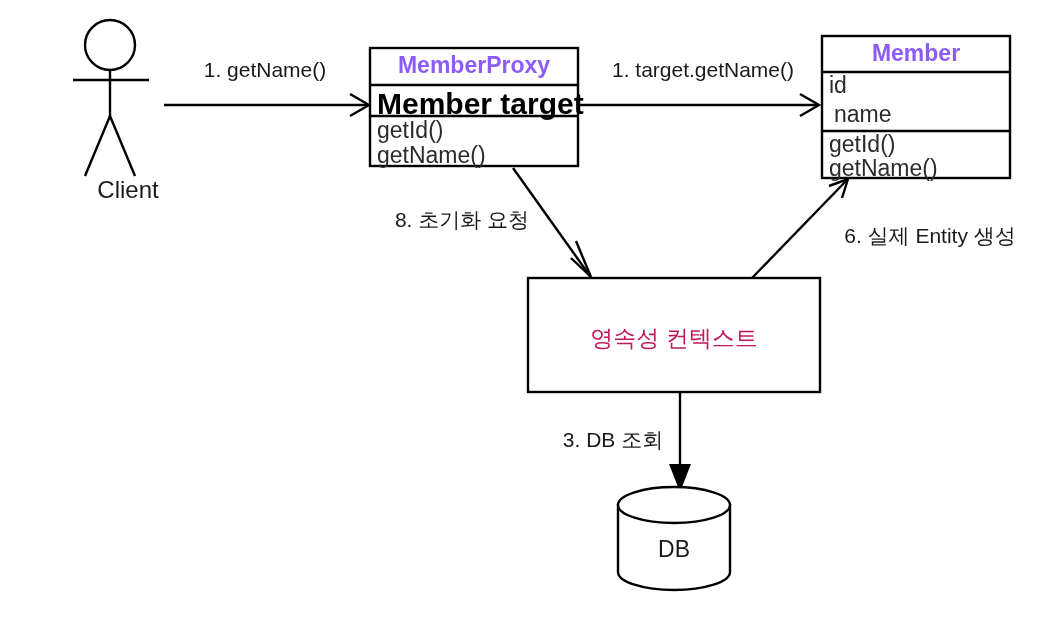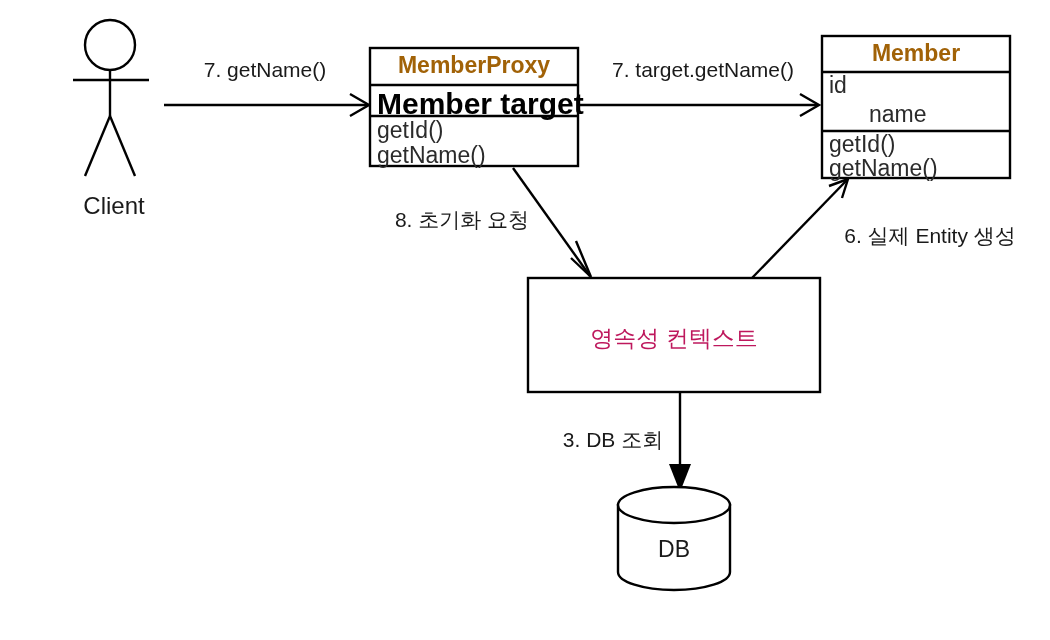--- a/index.html
+++ b/index.html
@@ -45,21 +45,21 @@
     color: #1a1a1a;
     font-family: "Liberation Sans", "DejaVu Sans", sans-serif;
   }
   .txt-center {
     text-align: center;
     transform: translateX(-50%);
   }
   .cls-title {
     font-size: 23px;
     font-weight: bold;
-    color: #a16207;
+    color: #8b5cf6;
   }
   .cls-attr-bold {
     font-size: 30px;
     font-weight: bold;
     color: #000000;
   }
   .cls-attr {
     font-size: 23px;
     font-weight: normal;
     color: #2b2b2b;
@@ -137,34 +137,34 @@
       <polygon class="solidhead" points="669,464 691,464 680,492"></polygon>
     </g>
 
     <g>
       <path class="boxfill" d="M618,505 L618,572 A56,18 0 0 0 730,572 L730,505 Z"></path>
       <ellipse class="boxfill" cx="674" cy="505" rx="56" ry="18"></ellipse>
     </g>
 
   </svg>
 
-  <div class="txt actor-label txt-center" style="left:114px; top:176px;margin-top:16px;">Client</div>
+  <div class="txt actor-label txt-center" style="left:128px; top:176px;">Client</div>
 
-  <div class="txt edge-label txt-center" style="left:265px; top:58px;">7. getName()</div>
+  <div class="txt edge-label txt-center" style="left:265px; top:58px;">1. getName()</div>
 
   <div class="txt cls-title txt-center" style="left:474px; top:52px;">MemberProxy</div>
   <div class="txt cls-attr-bold" style="left:377px; top:87px;">Member target</div>
   <div class="txt cls-attr" style="left:377px; top:117px;">getId()</div>
   <div class="txt cls-attr" style="left:377px; top:142px;">getName()</div>
 
-  <div class="txt edge-label txt-center" style="left:703px; top:58px;">7. target.getName()</div>
+  <div class="txt edge-label txt-center" style="left:703px; top:58px;">1. target.getName()</div>
 
   <div class="txt cls-title txt-center" style="left:916px; top:40px;">Member</div>
   <div class="txt cls-attr" style="left:829px; top:72px;text-align:center;">id</div>
-  <div class="txt cls-attr" style="left:869px; top:101px;">name</div>
+  <div class="txt cls-attr" style="left:834px; top:101px;">name</div>
   <div class="txt cls-attr" style="left:829px; top:131px;">getId()</div>
   <div class="txt cls-attr" style="left:829px; top:155px;">getName()</div>
 
   <div class="txt edge-label txt-center" style="left:462px; top:206px;">8. 초기화 요청</div>
 
   <div class="txt edge-label txt-center" style="left:930px; top:222px;">6. 실제 Entity 생성</div>
 
   <div class="txt node-label txt-center" style="left:674px; top:323px;">영속성 컨텍스트</div>
 
   <div class="txt edge-label txt-center" style="left:613px; top:426px;">3. DB 조회</div>

